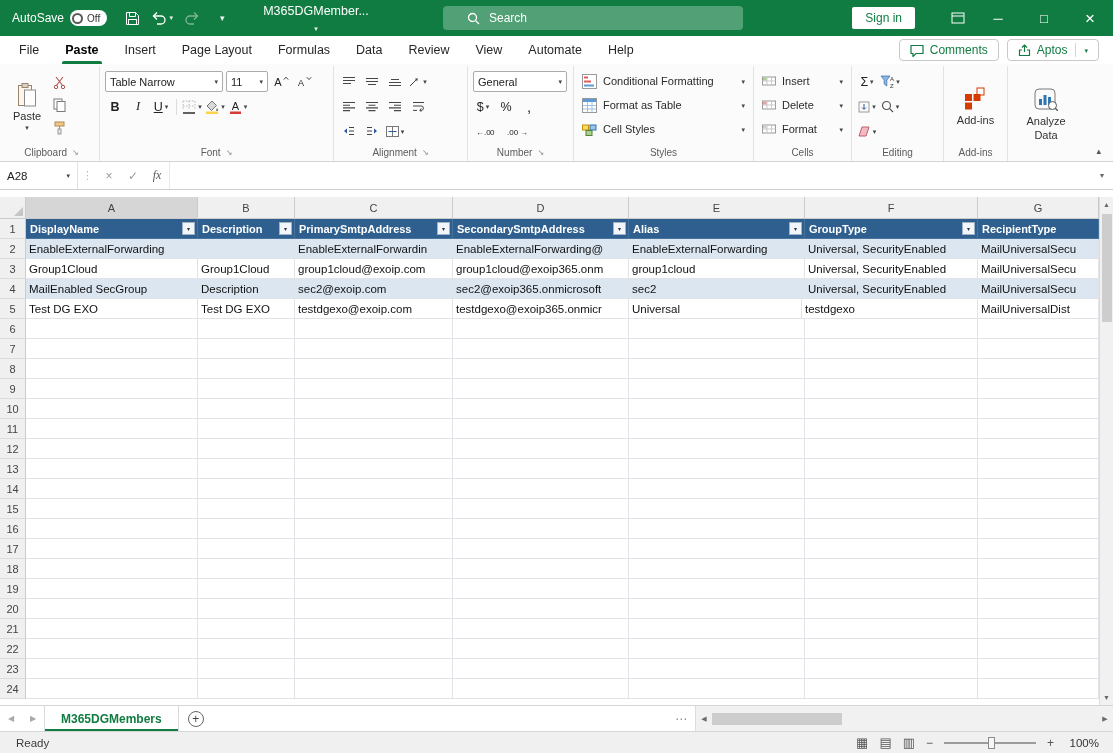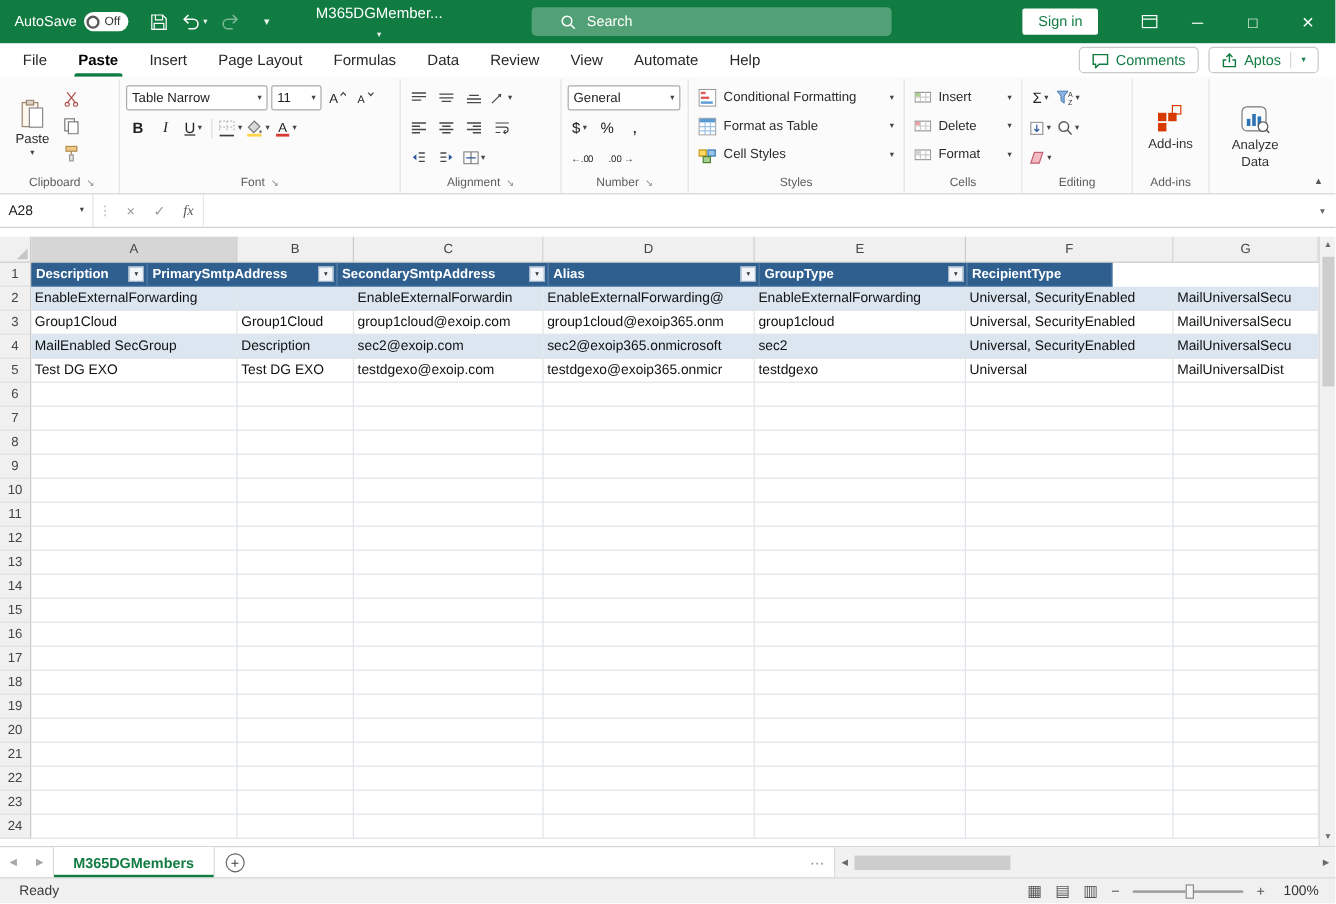--- a/index.html
+++ b/index.html
@@ -689,20 +689,24 @@
           <div class="colhead" style="flex: 0 0 97px;">B</div>
           <div class="colhead" style="flex: 0 0 158px;">C</div>
           <div class="colhead" style="flex: 0 0 176px;">D</div>
           <div class="colhead" style="flex: 0 0 176px;">E</div>
           <div class="colhead" style="flex: 0 0 173px;">F</div>
           <div class="colhead" style="flex: 0 0 121px;">G</div>
         </div>
       <div>
           <div class="gridrow">
             <div class="rownum">1</div>
+            <div class="cell th-cell" style="flex: 0 0 172px;">
+              <span class="th-text">DisplayName</span>
+              <span class="filter-btn">▾</span>
+            </div>
             <div class="cell th-cell" style="flex: 0 0 97px;">
               <span class="th-text">Description</span>
               <span class="filter-btn">▾</span>
             </div>
             <div class="cell th-cell" style="flex: 0 0 158px;">
               <span class="th-text">PrimarySmtpAddress</span>
               <span class="filter-btn">▾</span>
             </div>
             <div class="cell th-cell" style="flex: 0 0 176px;">
               <span class="th-text">SecondarySmtpAddress</span>
@@ -749,22 +753,22 @@
             <div class="cell band" style="flex: 0 0 176px;">sec2</div>
             <div class="cell band" style="flex: 0 0 173px;">Universal, SecurityEnabled</div>
             <div class="cell band" style="flex: 0 0 121px;">MailUniversalSecu</div>
           </div>
           <div class="gridrow">
             <div class="rownum">5</div>
             <div class="cell" style="flex: 0 0 172px;">Test DG EXO</div>
             <div class="cell" style="flex: 0 0 97px;">Test DG EXO</div>
             <div class="cell" style="flex: 0 0 158px;">testdgexo@exoip.com</div>
             <div class="cell" style="flex: 0 0 176px;">testdgexo@exoip365.onmicr</div>
+            <div class="cell" style="flex: 0 0 173px;">Universal</div>
             <div class="cell" style="flex: 0 0 176px;">testdgexo</div>
-            <div class="cell" style="flex: 0 0 173px;">Universal</div>
             <div class="cell" style="flex: 0 0 121px;">MailUniversalDist</div>
           </div>
           <div class="gridrow">
             <div class="rownum">6</div>
             <div class="cell" style="flex: 0 0 172px;"></div>
             <div class="cell" style="flex: 0 0 97px;"></div>
             <div class="cell" style="flex: 0 0 158px;"></div>
             <div class="cell" style="flex: 0 0 176px;"></div>
             <div class="cell" style="flex: 0 0 176px;"></div>
             <div class="cell" style="flex: 0 0 173px;"></div>

